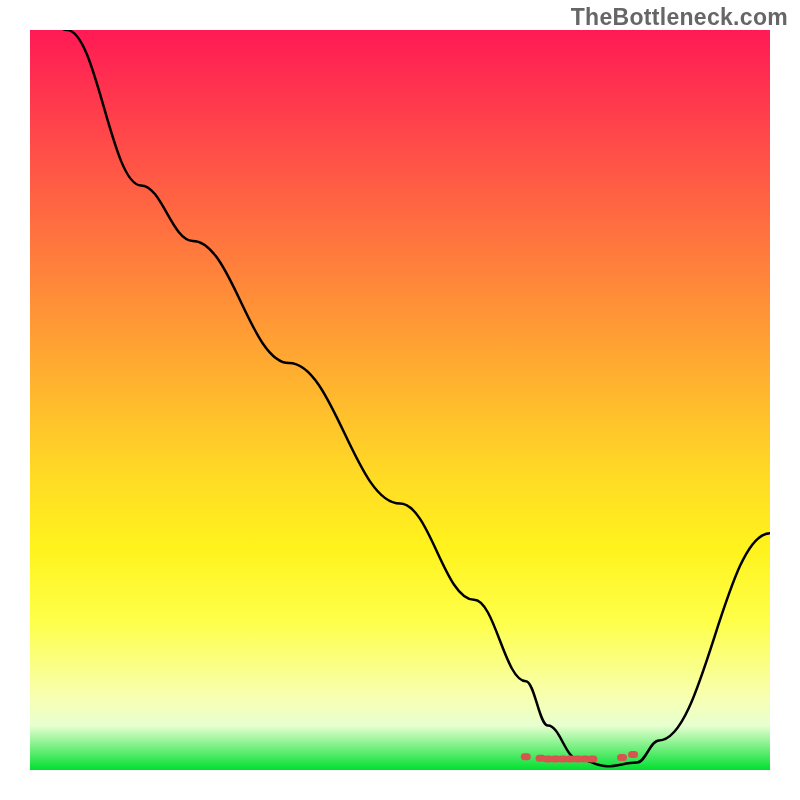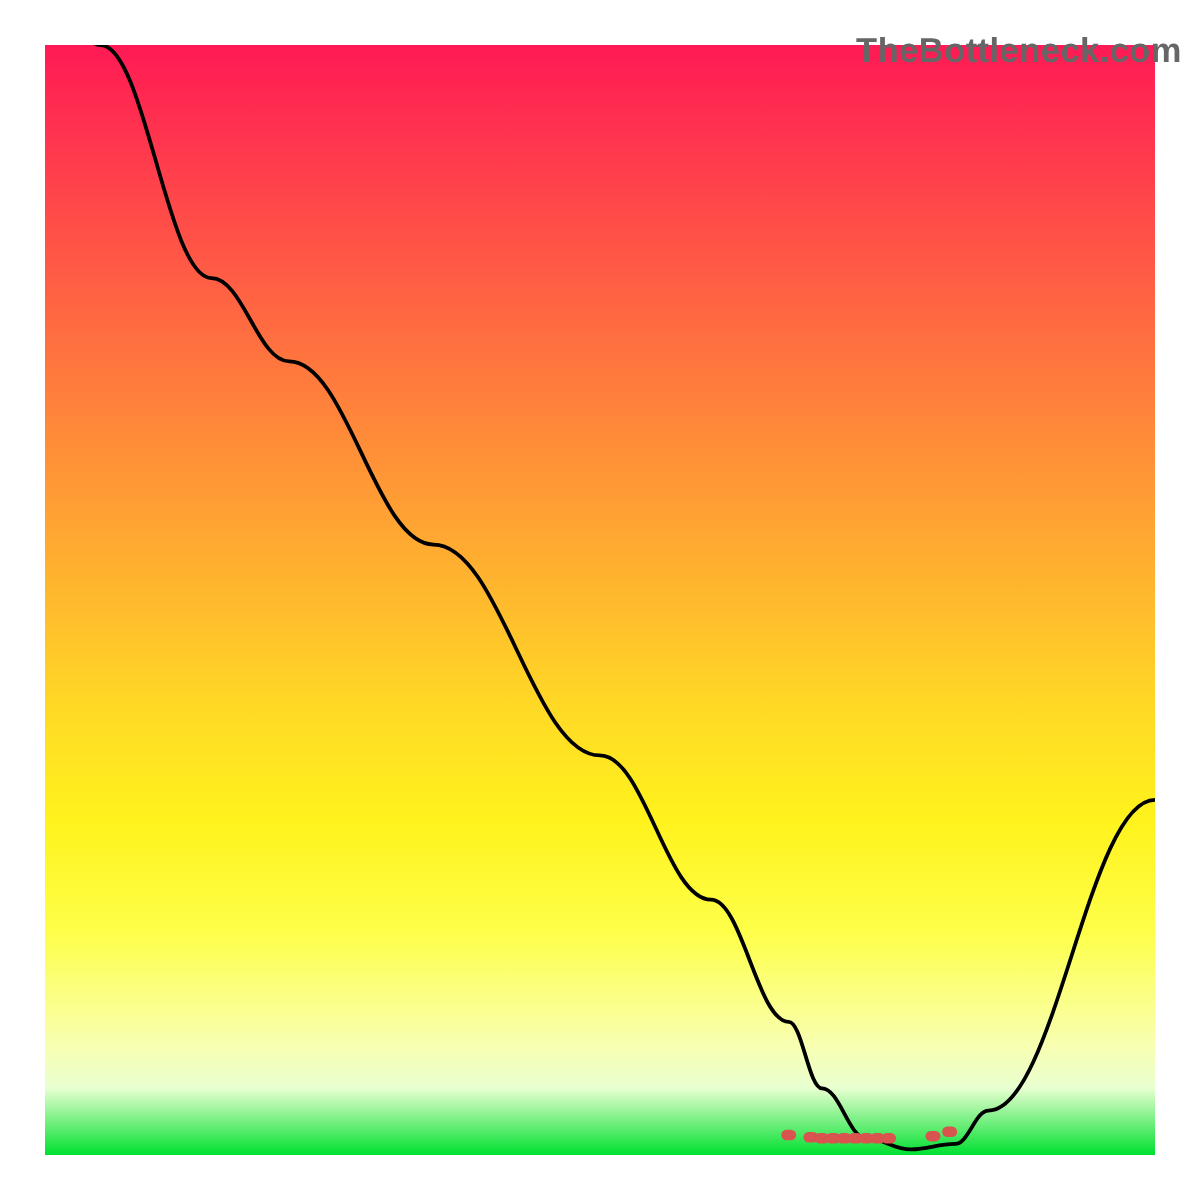--- a/index.html
+++ b/index.html
@@ -6,21 +6,21 @@
     margin: 0;
     padding: 0;
     width: 800px;
     height: 800px;
     background: #ffffff;
     font-family: Arial, Helvetica, sans-serif;
     position: relative;
   }
   .watermark {
     position: absolute;
-    top: 20px;
+    top: 4px;
     right: 12px;
     font-size: 23px;
     font-weight: bold;
     color: #666666;
     letter-spacing: 0.3px;
     z-index: 10;
   }
   .plot-area {
     position: absolute;
     left: 30px;

